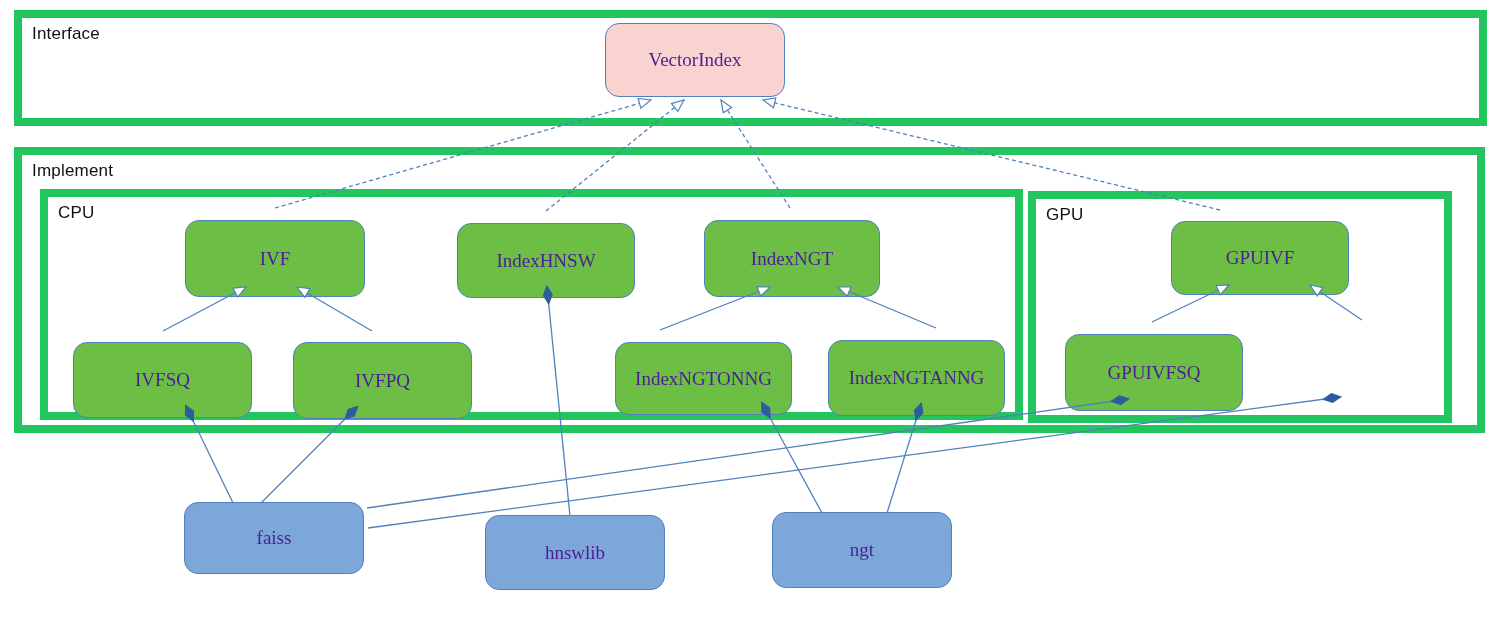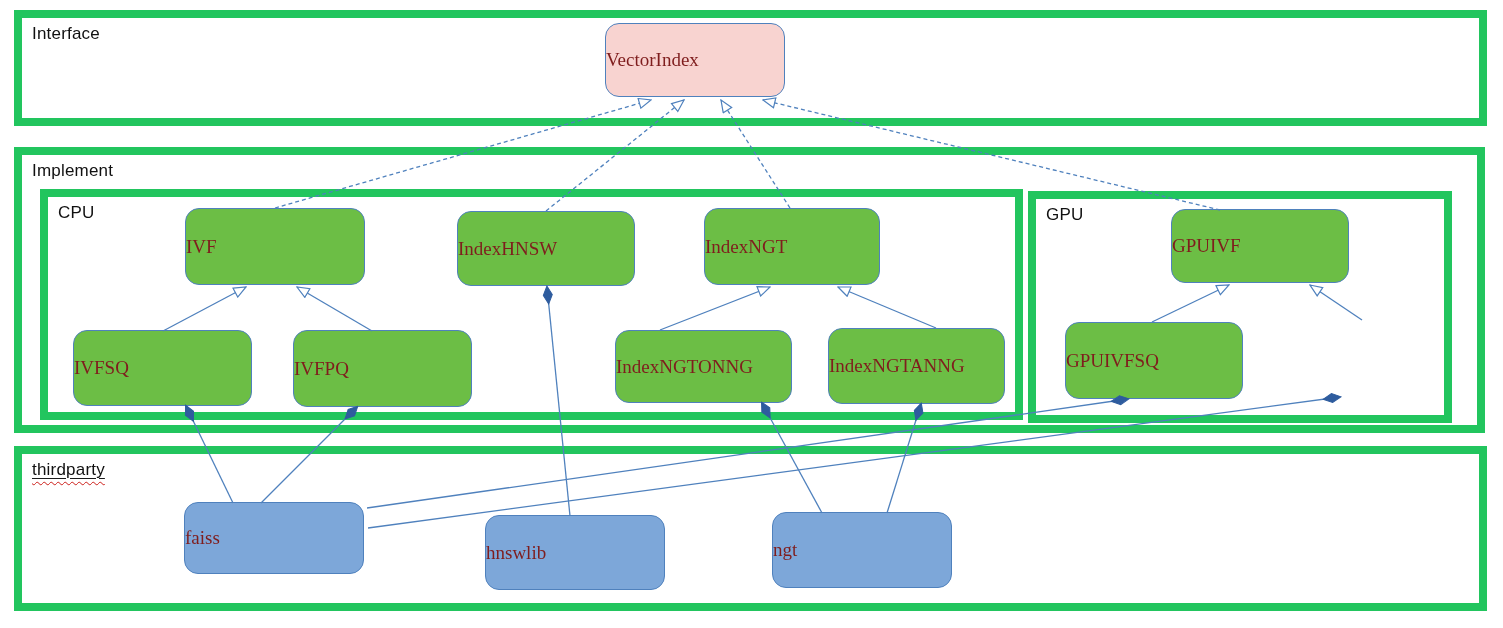--- a/index.html
+++ b/index.html
@@ -15,24 +15,24 @@
     font-family:"Liberation Sans",sans-serif;letter-spacing:0.2px;
   }
   .squiggle-outer{
     text-decoration:underline wavy #cc1f1a 1px;text-underline-offset:6px;
   }
   .squiggle-inner{
     text-decoration:underline solid #1a1a1a 1px;text-underline-offset:3px;
   }
   .node{
     position:absolute;box-sizing:border-box;border:1.6px solid #4f81bd;border-radius:14px;
-    display:flex;align-items:center;justify-content:flex-start;
-    font-family:"Liberation Serif",serif;font-size:19px;color:#7f1d1d;
+    display:flex;align-items:center;justify-content:center;
+    font-family:"Liberation Serif",serif;font-size:19px;color:#4c1d95;
   }
-  .node.green{background:#6cbe45;}
+  .node.green{background:#6cbe45;margin-top:12px;}
   .node.blue{background:#7da7d9;}
   .node.pink{background:#f8d3d0;}
   .edges{
     position:absolute;left:0;top:0;width:1503px;height:628px;pointer-events:none;z-index:5;
   }
 </style>
 </head>
 <body>
 
 <div class="stage">
@@ -46,23 +46,20 @@
   </div>
 
   <div class="container" style="left:40px;top:189px;width:983px;height:231px">
     <span class="clabel">CPU</span>
   </div>
 
   <div class="container" style="left:1028px;top:191px;width:424px;height:232px">
     <span class="clabel">GPU</span>
   </div>
 
-  <div class="container" style="left:14px;top:446px;width:1473px;height:165px">
-    <span class="clabel squiggle-outer"><span class="squiggle-inner">thirdparty</span></span>
-  </div>
 
   <div class="node pink" style="left:605px;top:23px;width:180px;height:74px">
     <span>VectorIndex</span>
   </div>
 
   <div class="node green" style="left:185px;top:208px;width:180px;height:77px">
     <span>IVF</span>
   </div>
 
   <div class="node green" style="left:457px;top:211px;width:178px;height:75px">

